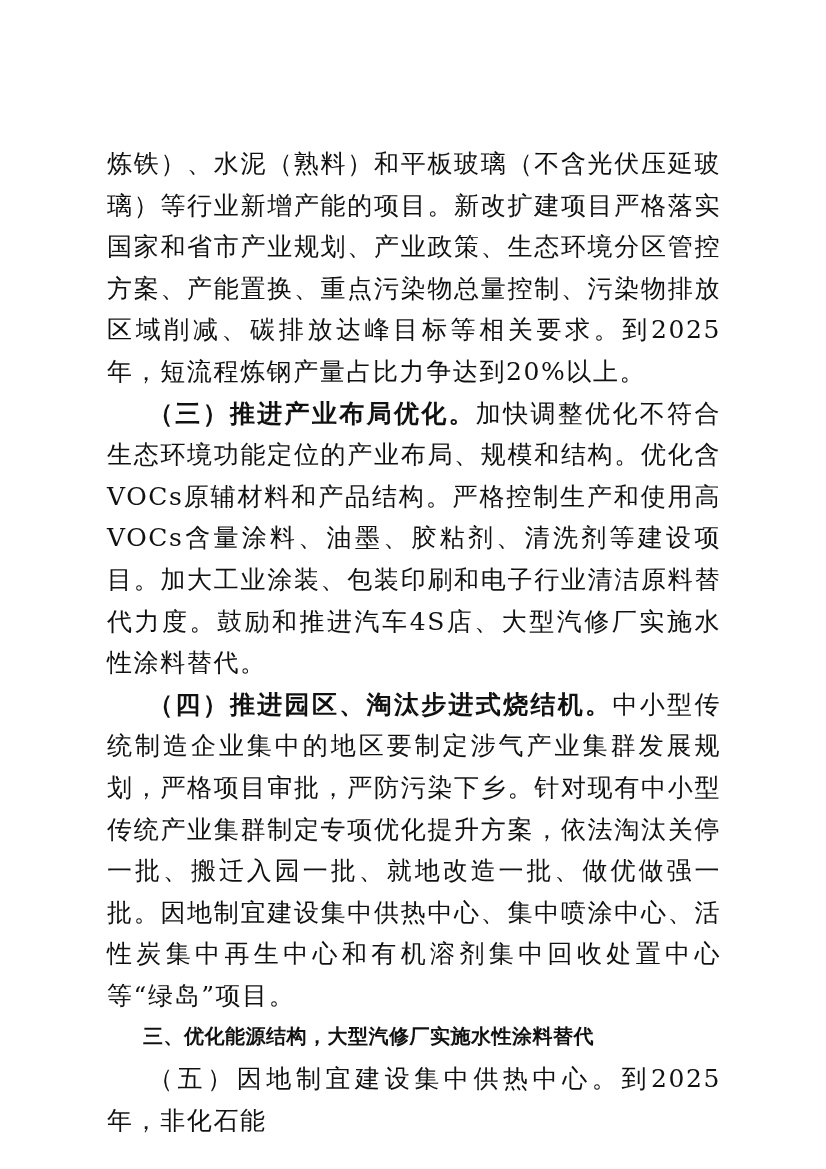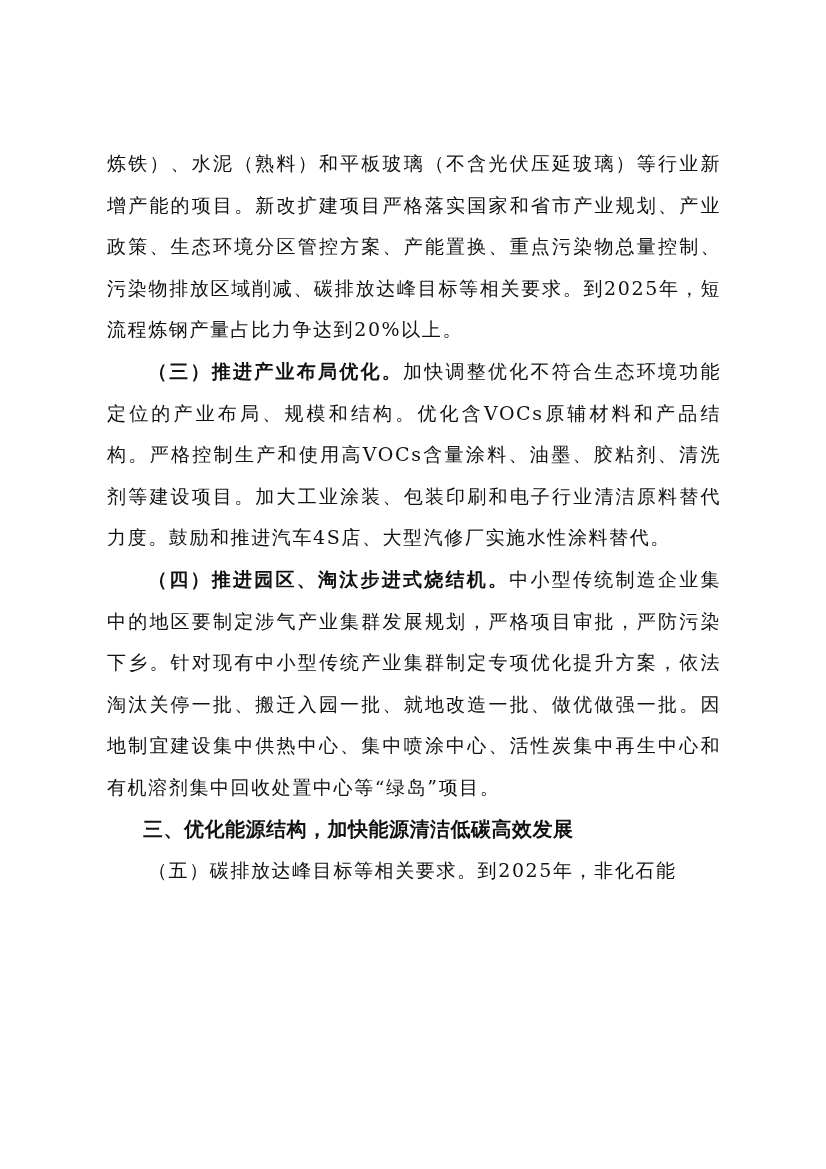--- a/index.html
+++ b/index.html
@@ -15,21 +15,21 @@
       color: #111111;
       font-family: "DejaVu Serif", "Liberation Serif", serif;
     }
     .page {
       position: absolute;
       left: 107px;
       top: 143px;
       width: 614px;
     }
     .para {
-      font-size: 19px;
+      font-size: 25px;
       line-height: 41.6px;
       letter-spacing: 1.6px;
       text-align: justify;
       text-align-last: left;
       margin: 0;
     }
     .para.indent {
       text-indent: 41px;
     }
     .lead {
@@ -56,19 +56,19 @@
 
 
   <p class="para indent">
     <span class="lead">（三）推进产业布局优化。</span><span>加快调整优化不符合生态环境功能定位的产业布局、规模和结构。优化含VOCs原辅材料和产品结构。严格控制生产和使用高VOCs含量涂料、油墨、胶粘剂、清洗剂等建设项目。加大工业涂装、包装印刷和电子行业清洁原料替代力度。鼓励和推进汽车4S店、大型汽修厂实施水性涂料替代。</span>
   </p>
 
   <p class="para indent">
     <span class="lead">（四）推进园区、淘汰步进式烧结机。</span><span>中小型传统制造企业集中的地区要制定涉气产业集群发展规划，严格项目审批，严防污染下乡。针对现有中小型传统产业集群制定专项优化提升方案，依法淘汰关停一批、搬迁入园一批、就地改造一批、做优做强一批。因地制宜建设集中供热中心、集中喷涂中心、活性炭集中再生中心和有机溶剂集中回收处置中心等“绿岛”项目。</span>
   </p>
 
-  <h2 class="section-heading">三、优化能源结构，加快能源清洁低碳高效发展</h2>
+  <h2 class="section-heading">三、优化能源结构，大型汽修厂实施水性涂料替代</h2>
 
   <p class="para indent">
-    <span>（五）碳排放达峰目标等相关要求。</span><span>到2025年，非化石能</span>
+    <span>（五）因地制宜建设集中供热中心。</span><span>到2025年，非化石能</span>
   </p>
 
 </div>
 
 </body></html>

